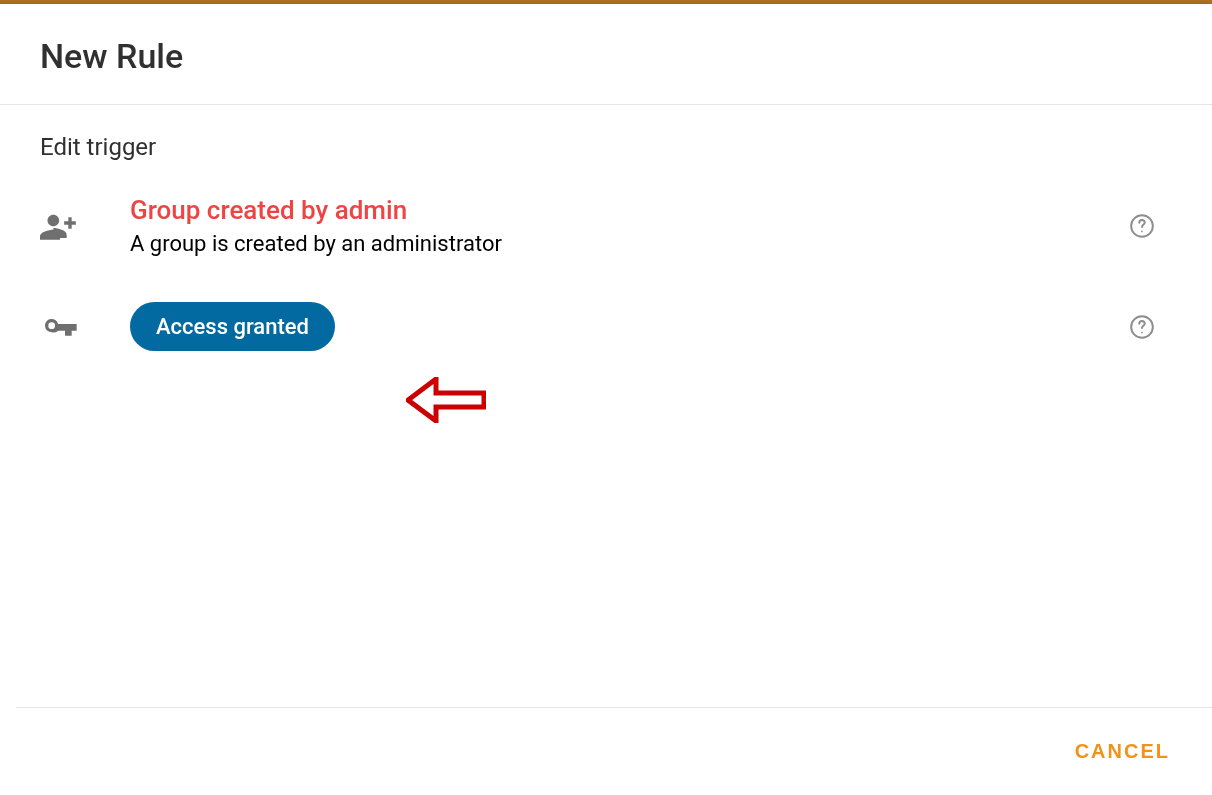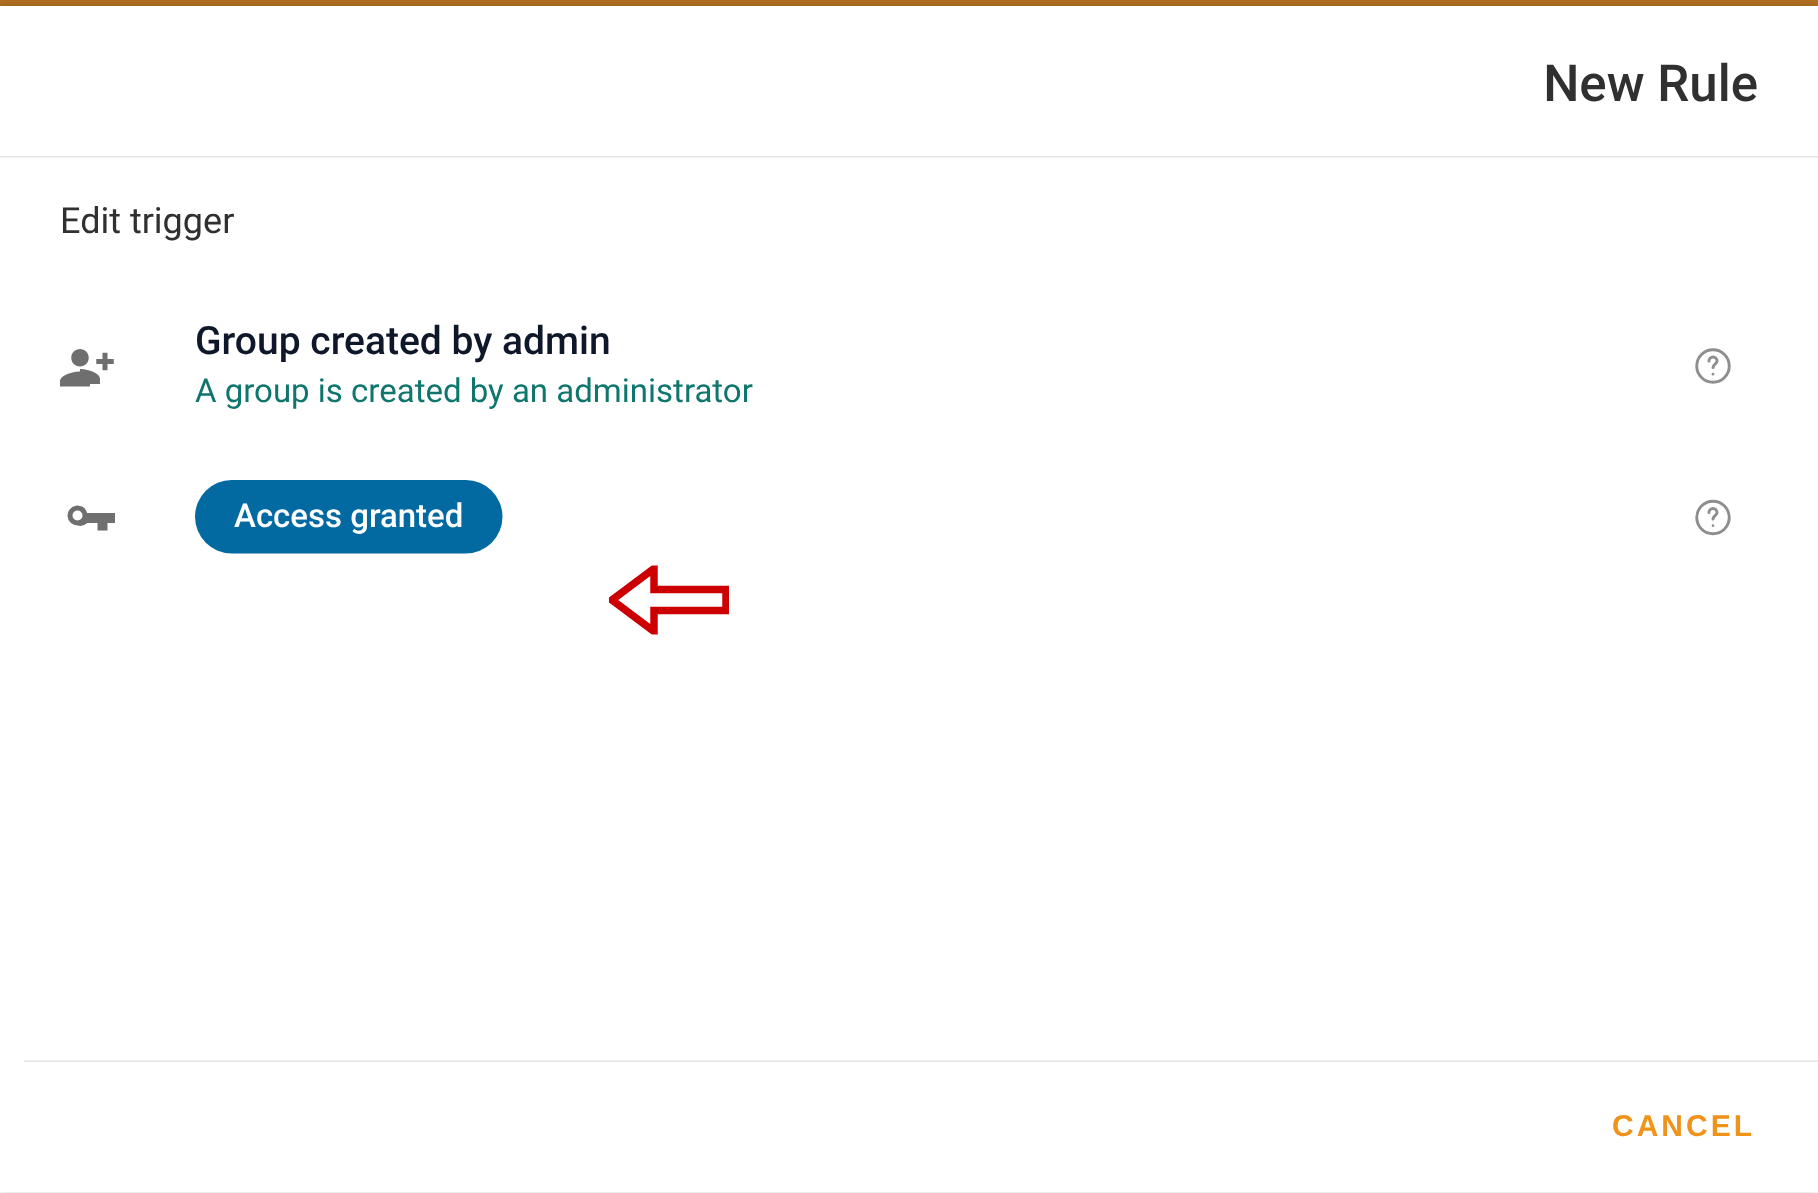--- a/index.html
+++ b/index.html
@@ -24,55 +24,54 @@
   }
   .modal-header {
     padding: 32px 40px 28px 40px;
     border-bottom: 1px solid #e4e4e4;
   }
   .modal-header .title {
     font-size: 34px;
     font-weight: 500;
     color: #303030;
     margin: 0;
-    text-align: right;
   }
   .modal-body {
     padding: 28px 40px 20px 40px;
   }
   .subtitle {
     font-size: 24px;
     font-weight: 400;
     color: #303030;
-    margin: 0 0 52px 0;
+    margin: 0 0 34px 0;
   }
   .trigger-row {
     display: flex;
     align-items: center;
     margin-bottom: 46px;
   }
   .trigger-icon {
     width: 90px;
     flex: 0 0 90px;
     display: flex;
     align-items: flex-start;
     padding-top: 4px;
     color: #6f6f6f;
   }
   .trigger-icon svg { width: 40px; height: 40px; fill: #6f6f6f; }
   .trigger-text { flex: 1; }
   .trigger-title {
     font-size: 26px;
     font-weight: 500;
-    color: #0f172a;
+    color: #ef4444;
     margin: 0 0 6px 0;
   }
   .trigger-desc {
     font-size: 22px;
-    color: #0f766e;
+    color: #000000;
     margin: 0;
   }
   .trigger-help {
     flex: 0 0 60px;
     display: flex;
     align-items: center;
     justify-content: center;
   }
   .help-circle {
     width: 26px; height: 26px;

